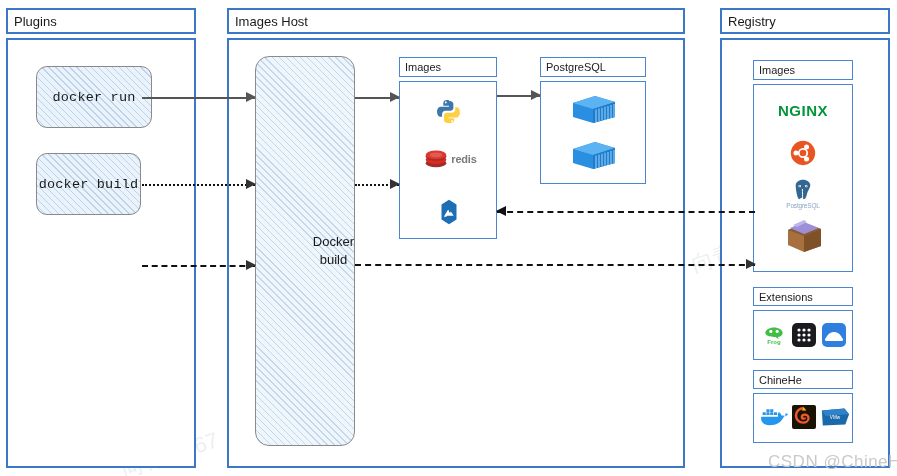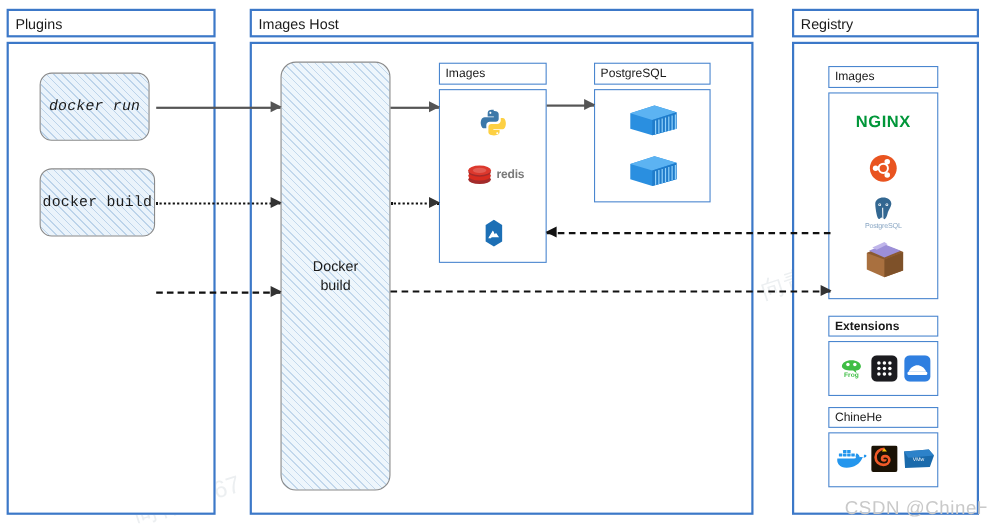--- a/index.html
+++ b/index.html
@@ -78,21 +78,21 @@
     border-radius:14px;
     background-color:#eef6fc;
     background-image:repeating-linear-gradient(
         45deg,
         rgba(150,185,220,.5) 0px,
         rgba(150,185,220,.5) 1px,
         rgba(255,255,255,0) 1px,
         rgba(255,255,255,0) 5px);
     display:flex;
     align-items:center;
-    justify-content:center;
+    justify-content:flex-end;
     text-align:center;
     font-size:13px;
     line-height:1.35;
     color:#1a1a1a;
   }
 
   
   .conn{position:absolute;height:0;}
   .conn .line{position:absolute;left:0;top:0;height:0;width:100%;}
   .solid-line{border-top:2px solid #555555;}
@@ -146,21 +146,21 @@
 
   <div class="wm-faint" style="left:82px;top:60px;transform:rotate(-18deg);">向青-4767</div>
   <div class="wm-faint" style="left:120px;top:440px;transform:rotate(-18deg);">向青-4767</div>
   <div class="wm-faint" style="left:690px;top:235px;transform:rotate(-18deg);">向青-4767</div>
 
   <div class="title-bar" style="left:6px;top:8px;width:190px;height:26px;font-size:13px;">
     <span>Plugins</span>
   </div>
   <div class="panel" style="left:6px;top:38px;width:190px;height:430px;"></div>
 
-  <div class="cmd-box" style="left:36px;top:66px;width:100px;height:62px;font-style:italic;">
+  <div class="cmd-box" style="left:36px;top:66px;width:116px;height:62px;">
     <span>docker run</span>
   </div>
   <div class="cmd-box" style="left:36px;top:153px;width:105px;height:62px;">
     <span>docker build</span>
   </div>
 
   <div class="title-bar" style="left:227px;top:8px;width:458px;height:26px;font-size:13px;">
     <span>Images Host</span>
   </div>
   <div class="panel" style="left:227px;top:38px;width:458px;height:430px;"></div>
@@ -279,21 +279,21 @@
   <div class="icon-slot" style="left:782px;top:217px;width:44px;height:38px;">
     <svg width="42" height="36" viewBox="0 0 42 36">
       <polygon points="5,12 21,5 38,11 38,28 21,34 5,27" fill="#A9703F"></polygon>
       <polygon points="5,12 21,5 38,11 21,18" fill="#8A5A30"></polygon>
       <polygon points="21,18 38,11 38,28 21,34" fill="#7E5129"></polygon>
       <polygon points="7,10 21,4 36,10 21,16" fill="#9C8FD8"></polygon>
       <polygon points="10,7 21,2 24,4 14,9" fill="#BFB5EA"></polygon>
     </svg>
   </div>
 
-  <div class="sub-title" style="left:753px;top:287px;width:100px;height:19px;font-weight:bold;">
+  <div class="sub-title" style="left:753px;top:287px;width:100px;height:19px;">
     <span>Extensions</span>
   </div>
   <div class="sub-panel" style="left:753px;top:310px;width:100px;height:50px;"></div>
 
   <div class="icon-slot" style="left:760px;top:321px;width:28px;height:28px;flex-direction:column;">
     <svg width="22" height="16" viewBox="0 0 28 20">
       <path d="M3 10c0-4 5-7 11-7s11 3 11 7c0 3-3 5-6 5l1 3-4-3H14C8 15 3 13 3 10z" fill="#40BE46"></path>
       <circle cx="10" cy="8" r="2" fill="#fff"></circle>
         <circle cx="18" cy="8" r="2" fill="#fff"></circle>
     </svg>

